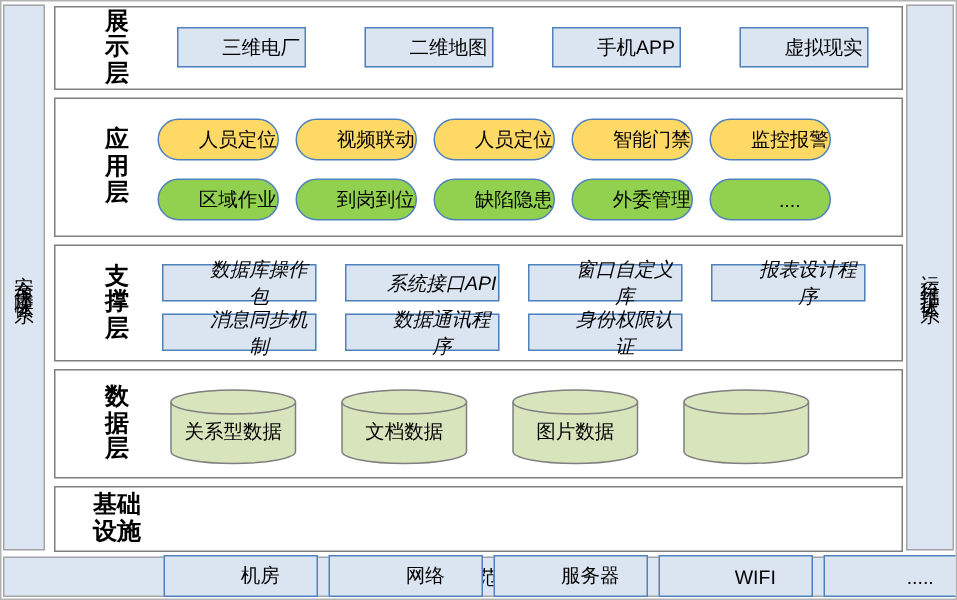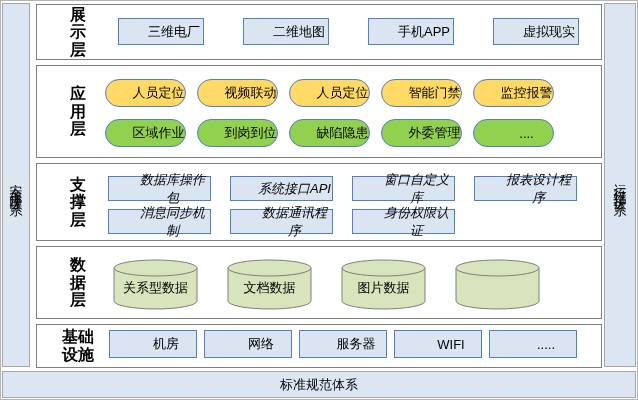--- a/index.html
+++ b/index.html
@@ -55,21 +55,21 @@
     box-sizing:border-box; font-size:13px; text-align:center;
     border:1px solid var(--box-border,#4f81bd);
     padding-left:26px;
   }
   .n-blue   { background:var(--box-fill,#dbe5f1); }
   .n-yellow { background:var(--yellow-fill,#ffd966); }
   .n-green  { background:var(--green-fill,#92d050); }
   .band1 .node { width:86px;  height:27px; }
   .band2 .node { width:81px;  height:28px;border-radius:14px; }
   .band3 .node { width:103px; height:25px;font-style:italic; }
-  .band5 .node { width:88px;  height:28px; }
+  .band5 .node { width:103px;  height:28px;margin-top:40px; }
   
   .cyl { position:relative; width:85px; height:51px; }
   .cyl svg { position:absolute; left:0; top:0; }
   .cyl-shape { fill:var(--cylinder-fill,#d7e4bc); stroke:var(--cylinder-border,#7f7f7f); stroke-width:1; }
   .cyl-label {
     position:absolute; left:0; right:0; top:20px; text-align:center; font-size:13px;
   }
 </style>
 </head>
 <body>

